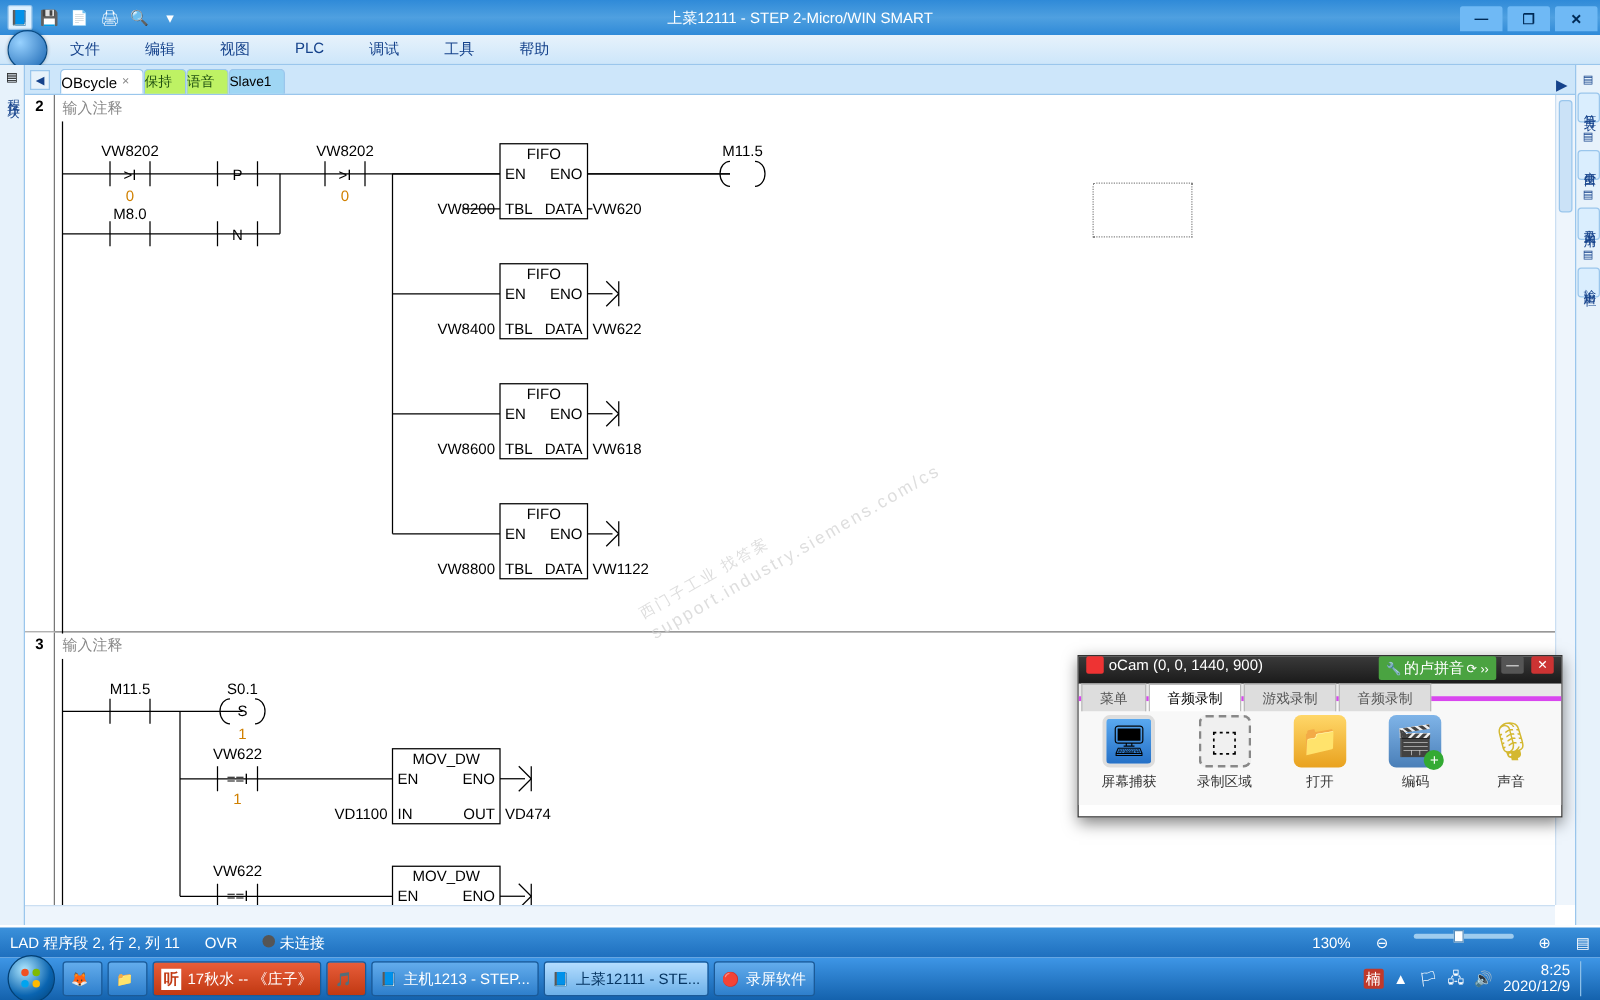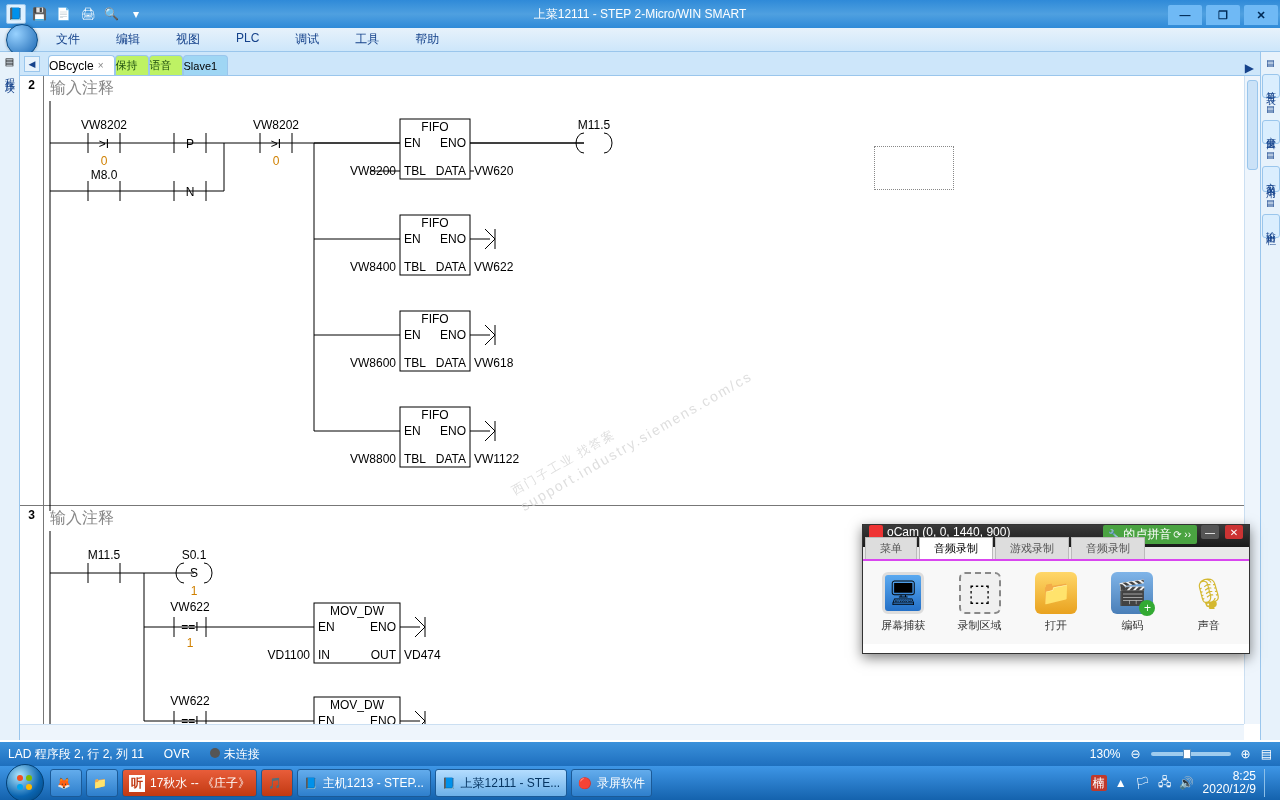--- a/index.html
+++ b/index.html
@@ -44,45 +44,45 @@
 
 .editor{position:absolute;left:20px;right:20px;top:76px;bottom:60px;background:#fff;overflow:hidden}
 .editor-inner{position:absolute;left:0;right:16px;top:0;bottom:16px;overflow:hidden}
 .vscroll{position:absolute;right:0;top:0;bottom:16px;width:16px;background:#eef5fc;border-left:1px solid #cbdff2}
 .vscroll .thumb{position:absolute;left:2px;right:2px;top:4px;height:90px;background:#cbe2f7;border:1px solid #9ac6ec;border-radius:3px}
 .hscroll{position:absolute;left:0;right:16px;bottom:0;height:16px;background:#eef5fc;border-top:1px solid #cbdff2}
 
 .network{border-bottom:1px solid #777;display:flex}
 .net-num{width:26px;background:#fff;border-right:1px solid #777;text-align:center;font-weight:bold;padding-top:2px}
 .net-body{flex:1;position:relative}
-.net-comment{color:#888;padding:2px 6px;font-size:16px}
+.net-comment{color:#888;padding:2px 6px;font-size:12px}
 
 
 .ladder-svg text{font-size:12px;font-family:Arial}
 
 
 .sel-rect{position:absolute;border:1px dotted #888;left:830px;top:70px;width:80px;height:44px}
 
 
 .ocam{position:absolute;left:862px;top:524px;width:388px;height:130px;background:#fff;border:1px solid #333;box-shadow:0 4px 12px rgba(0,0,0,.5);z-index:5}
 .ocam-title{height:22px;background:linear-gradient(#3a3a3a,#1a1a1a);color:#fff;display:flex;align-items:flex-start;padding:0 6px;font-size:11px}
 .ocam-title .cam-icon{width:14px;height:14px;background:#e33;border-radius:2px;margin-right:4px}
 .ocam-ime{background:#4aa341;color:#fff;padding:1px 6px;border-radius:2px;margin-left:auto;font-size:10px;display:flex;align-items:center;gap:2px}
 .ocam-close{width:18px;height:14px;background:#c33;color:#fff;display:flex;align-items:center;justify-content:center;margin-left:6px;font-size:10px;border-radius:2px}
-.ocam-tabs{height:14px;background:#e8e8e8;display:flex;align-items:flex-end;border-bottom:2px solid #d946ef}
+.ocam-tabs{height:14px;background:#e8e8e8;display:flex;align-items:flex-start;border-bottom:4px solid #d946ef}
 .ocam-tab{padding:3px 14px;font-size:11px;color:#555;border:1px solid #bbb;border-bottom:none;background:#ddd;margin-left:2px}
 .ocam-tab.active{background:#fff;color:#000}
 .ocam-body{flex:1;display:flex;padding:6px 4px;gap:4px;background:#f8f8f8}
 .ocam-btn{flex:1;display:flex;flex-direction:column;align-items:center;justify-content:center;gap:4px;border:1px solid transparent;border-radius:4px;padding:4px 0}
 .ocam-btn .ico{width:42px;height:42px;border-radius:6px;display:flex;align-items:center;justify-content:center;font-size:24px}
 .ocam-btn .lbl{font-size:11px;color:#333}
 
 
 .statusbar{position:absolute;left:0;right:0;bottom:34px;height:24px;background:linear-gradient(#3b91db,#1e6fbe);color:#fff;display:flex;align-items:center;padding:0 8px;font-size:11px;gap:20px}
-.statusbar .right{margin-left:auto;display:flex;align-items:center;gap:10px}
+.statusbar .right{margin-left:auto;display:flex;gap:20px}
 .status-dot{width:10px;height:10px;border-radius:50%;background:#555;display:inline-block;margin-right:4px}
 
 
 .taskbar{position:absolute;left:0;right:0;bottom:0;height:34px;background:linear-gradient(#3e96e6,#1462ad);display:flex;align-items:center;padding:0 2px}
 .start-orb{width:38px;height:38px;border-radius:50%;background:radial-gradient(circle at 35% 30%,#aee7ff,#0a64b0 60%,#034074);border:1px solid #034074;margin:-2px 4px;display:flex;align-items:center;justify-content:center}
 .start-orb svg{width:20px;height:20px}
 .task-btn{height:28px;min-width:38px;margin:0 2px;background:linear-gradient(#63acec,#2e7fcc);border:1px solid #1b5a97;border-radius:3px;display:flex;align-items:center;padding:0 6px;color:#fff;font-size:11px;gap:5px}
 .task-btn.active{background:linear-gradient(#b4ddff,#6cb0e8);color:#063562}
 .tray{margin-left:auto;display:flex;align-items:center;gap:8px;color:#fff;padding-right:4px}
 .clock{text-align:right;line-height:1.1;font-size:11px}

